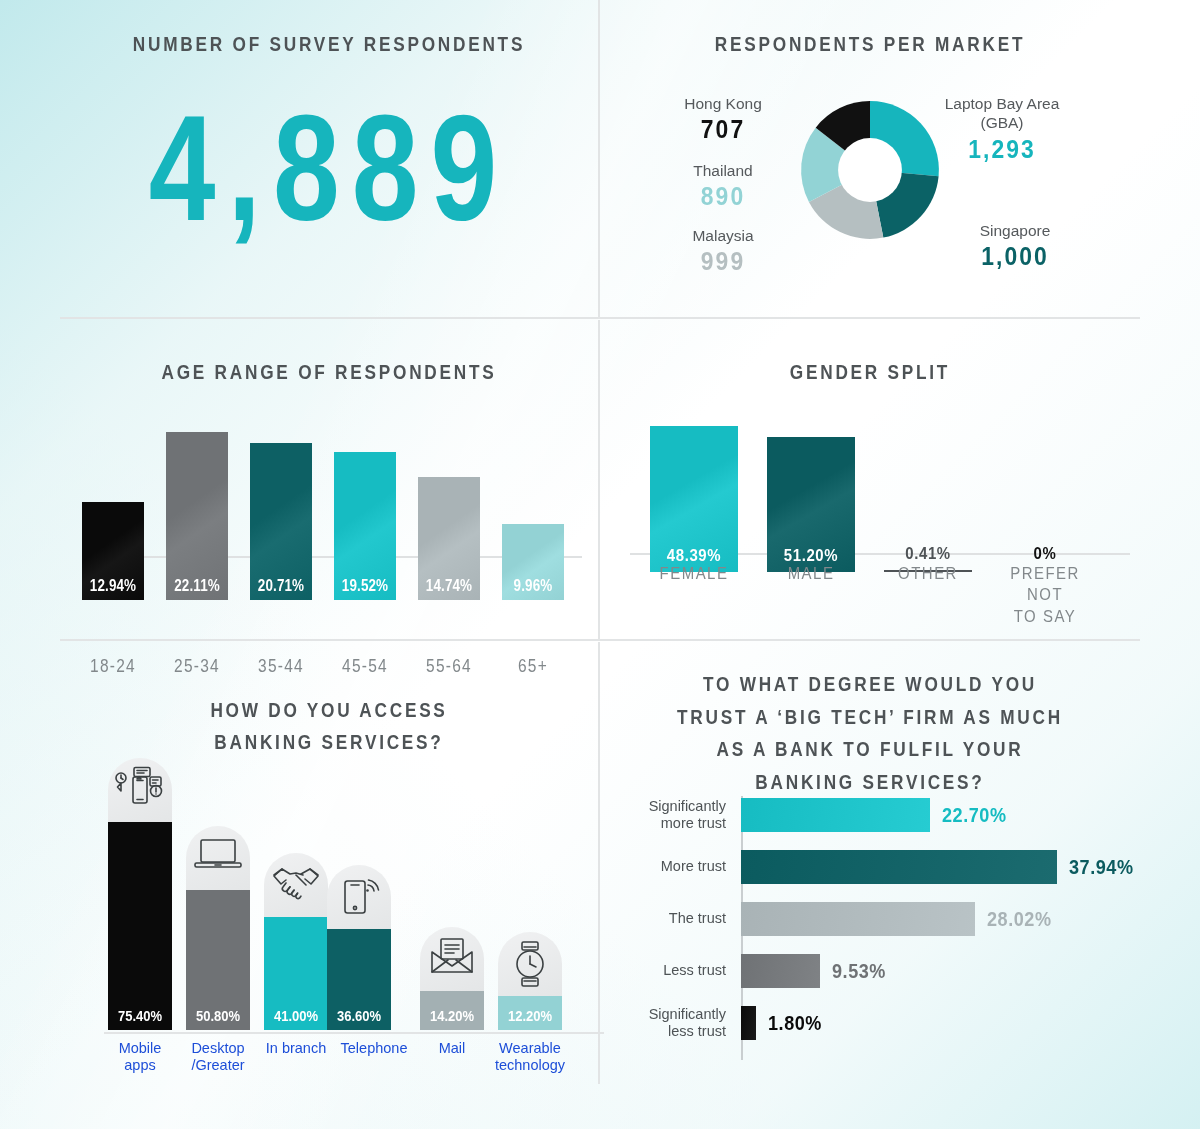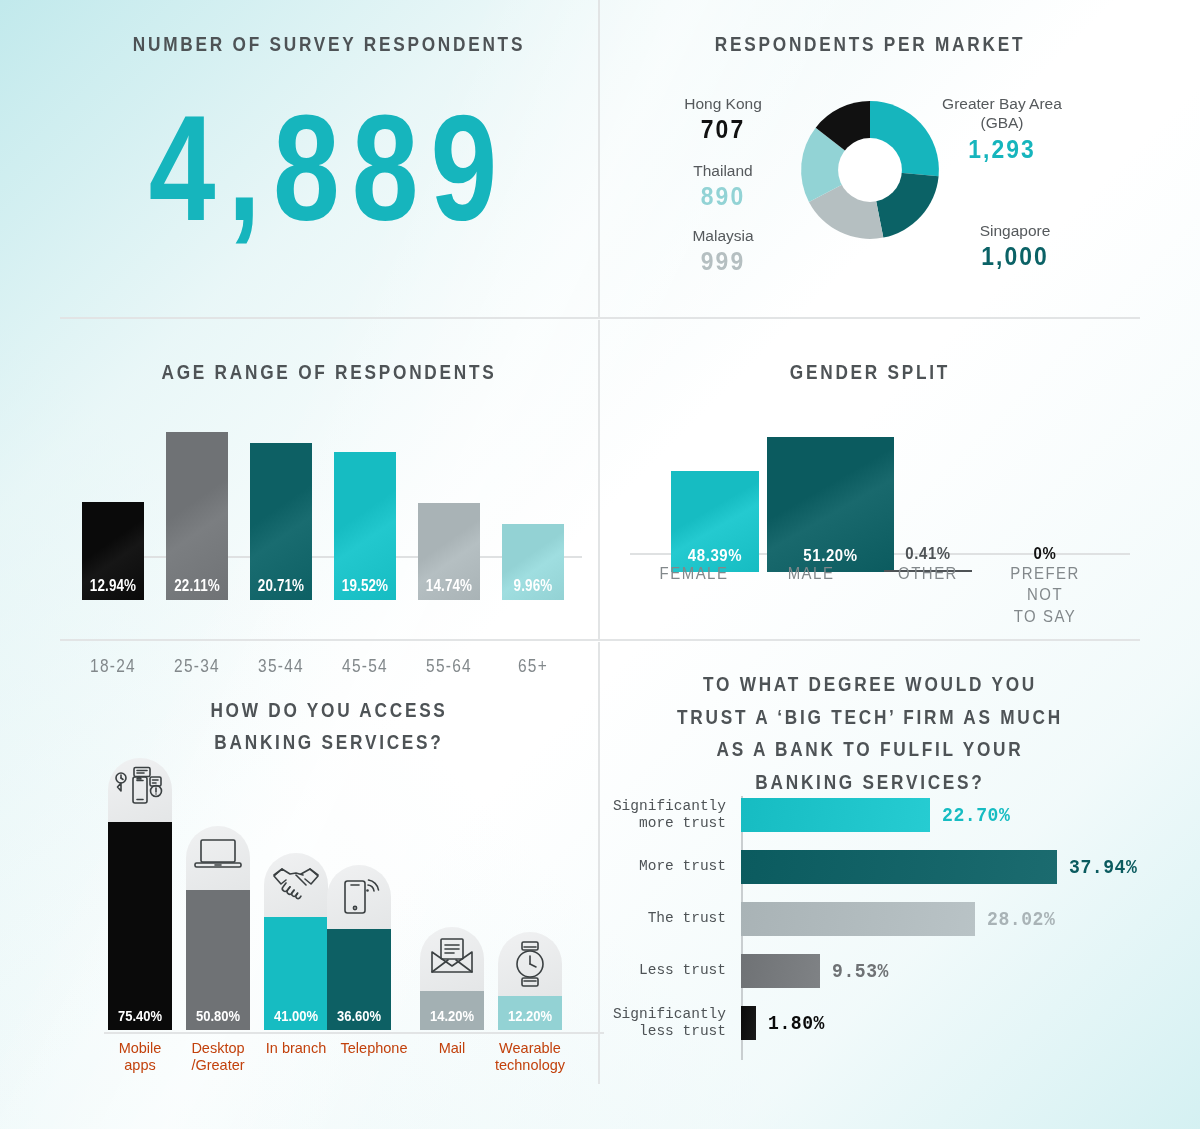--- a/index.html
+++ b/index.html
@@ -128,30 +128,30 @@
     height:64px;
   }
   .abar{position:relative;width:100%;}
   .abar .alab{
     position:absolute;bottom:5px;left:0;width:100%;text-align:center;
     color:#fff;font-size:15.5px;font-weight:bold;
     transform:scaleX(.84);transform-origin:center;
   }
   .acat{
     position:absolute;top:1050px;width:92px;text-align:center;
-    font-size:14.5px;color:#c2410c;line-height:1.2;white-space:pre-line;
+    font-size:14.5px;color:#1d4ed8;line-height:1.2;white-space:pre-line;
   }
   .icn{position:absolute;left:50%;transform:translateX(-50%);top:8px;}
 
   
   #p6{position:absolute;left:600px;top:642px;width:540px;height:442px;}
   #p6 .panel-title{position:absolute;top:26px;left:24px;width:492px;font-size:21px;line-height:1.55;}
   .hchart{position:absolute;left:38px;top:156px;width:480px;height:260px;}
   .hbaseline{position:absolute;left:141px;top:154px;width:2px;height:264px;background:#c9ced0;}
-  .hrow{position:absolute;left:0;width:100%;font-family:Liberation Mono, monospace;}
+  .hrow{position:absolute;left:0;width:100%;}
   .hlabel{
     position:absolute;right:392px;width:120px;text-align:right;
     font-size:14.5px;color:#4e5356;line-height:1.2;white-space:pre-line;
   }
   .hbar{position:absolute;left:103px;height:100%;}
   .hval{
     position:absolute;font-size:21px;font-weight:bold;letter-spacing:.03em;
     transform:scaleX(.86);transform-origin:left center;white-space:nowrap;
   }
 </style>
@@ -194,21 +194,21 @@
       </div>
       <div class="mkt mkt-th">
         <div class="mname">Thailand</div>
         <div class="mval" style="color:#92d3d5">890</div>
       </div>
       <div class="mkt mkt-my">
         <div class="mname">Malaysia</div>
         <div class="mval" style="color:#b5bfc1">999</div>
       </div>
       <div class="mkt mkt-gba">
-        <div class="mname" style="white-space:pre-line">Greater Bay Area
+        <div class="mname" style="white-space:pre-line">Laptop Bay Area
 (GBA)</div>
         <div class="mval" style="color:#16b5bd">1,293</div>
       </div>
       <div class="mkt mkt-sg">
         <div class="mname">Singapore</div>
         <div class="mval" style="color:#0b6266">1,000</div>
       </div>
     </div>
   </section>
 
@@ -230,21 +230,21 @@
           <div class="vbar" style="height: 157.11px; background: linear-gradient(145deg, rgb(13, 96, 100) 0%, rgb(13, 96, 100) 42%, rgb(25, 108, 112) 58%, rgb(13, 96, 100) 100%);">
             <div class="vlab">20.71%</div>
           </div>
         </div>
         <div class="vcol" style="left: 252px; margin-top: 44px;">
           <div class="vbar" style="height: 148.083px; background: linear-gradient(145deg, rgb(22, 188, 194) 0%, rgb(22, 188, 194) 42%, rgb(34, 200, 206) 58%, rgb(22, 188, 194) 100%);">
             <div class="vlab">19.52%</div>
           </div>
         </div>
         <div class="vcol" style="left: 336px;">
-          <div class="vbar" style="height: 97px; background: linear-gradient(145deg, rgb(169, 179, 182) 0%, rgb(169, 179, 182) 42%, rgb(181, 191, 194) 58%, rgb(169, 179, 182) 100%);">
+          <div class="vbar" style="height: 123px; background: linear-gradient(145deg, rgb(169, 179, 182) 0%, rgb(169, 179, 182) 42%, rgb(181, 191, 194) 58%, rgb(169, 179, 182) 100%);">
             <div class="vlab">14.74%</div>
           </div>
         </div>
         <div class="vcol" style="left: 420px;">
           <div class="vbar" style="height: 75.5586px; background: linear-gradient(145deg, rgb(147, 210, 212) 0%, rgb(147, 210, 212) 42%, rgb(159, 222, 224) 58%, rgb(147, 210, 212) 100%);">
             <div class="vlab">9.96%</div>
           </div>
         </div>
       </div>
   <div class="vcat" style="left: 16px; position: absolute; top: 336px;">18-24</div>
@@ -253,26 +253,26 @@
       <div class="vcat" style="left: 268px; position: absolute; top: 336px;">45-54</div>
       <div class="vcat" style="left: 352px; position: absolute; top: 336px;">55-64</div>
       <div class="vcat" style="left: 436px; position: absolute; top: 336px;">65+</div>
     </section>
 
   <section id="p4">
     <div class="panel-title">GENDER SPLIT</div>
     <div class="gaxis"></div>
     <div class="gbars" id="gender-bars">
         <div class="gcol" style="left: 20px;">
-          <div class="gbar" style="height: 101px; background: linear-gradient(150deg, rgb(22, 188, 194) 0%, rgb(22, 188, 194) 40%, rgb(36, 202, 208) 55%, rgb(22, 188, 194) 100%); margin-left: 21px;">
+          <div class="gbar" style="height: 146px; background: linear-gradient(150deg, rgb(22, 188, 194) 0%, rgb(22, 188, 194) 40%, rgb(36, 202, 208) 55%, rgb(22, 188, 194) 100%);">
             <div class="glab">48.39%</div>
           </div>
         </div>
         <div class="gcol" style="left: 137px;">
-          <div class="gbar" style="height: 135.245px; background: linear-gradient(150deg, rgb(11, 91, 95) 0%, rgb(11, 91, 95) 40%, rgb(25, 105, 109) 55%, rgb(11, 91, 95) 100%); padding-left: 39px;">
+          <div class="gbar" style="height: 135.245px; background: linear-gradient(150deg, rgb(11, 91, 95) 0%, rgb(11, 91, 95) 40%, rgb(25, 105, 109) 55%, rgb(11, 91, 95) 100%);">
             <div class="glab">51.20%</div>
           </div>
         </div>
         <div class="gcol" style="left: 254px; height: 34px;">
           <div class="glab-out" style="color: rgb(78, 83, 86); bottom: 8px;">0.41%</div>
           <div class="thinrule" style="left: 0px; bottom: 0px; width: 88px; background: rgb(78, 83, 86);"></div>
         </div>
         <div class="gcol" style="left: 371px; height: 34px;">
           <div class="glab-out" style="color: rgb(17, 17, 17); bottom: 8px;">0%</div>
         </div>

